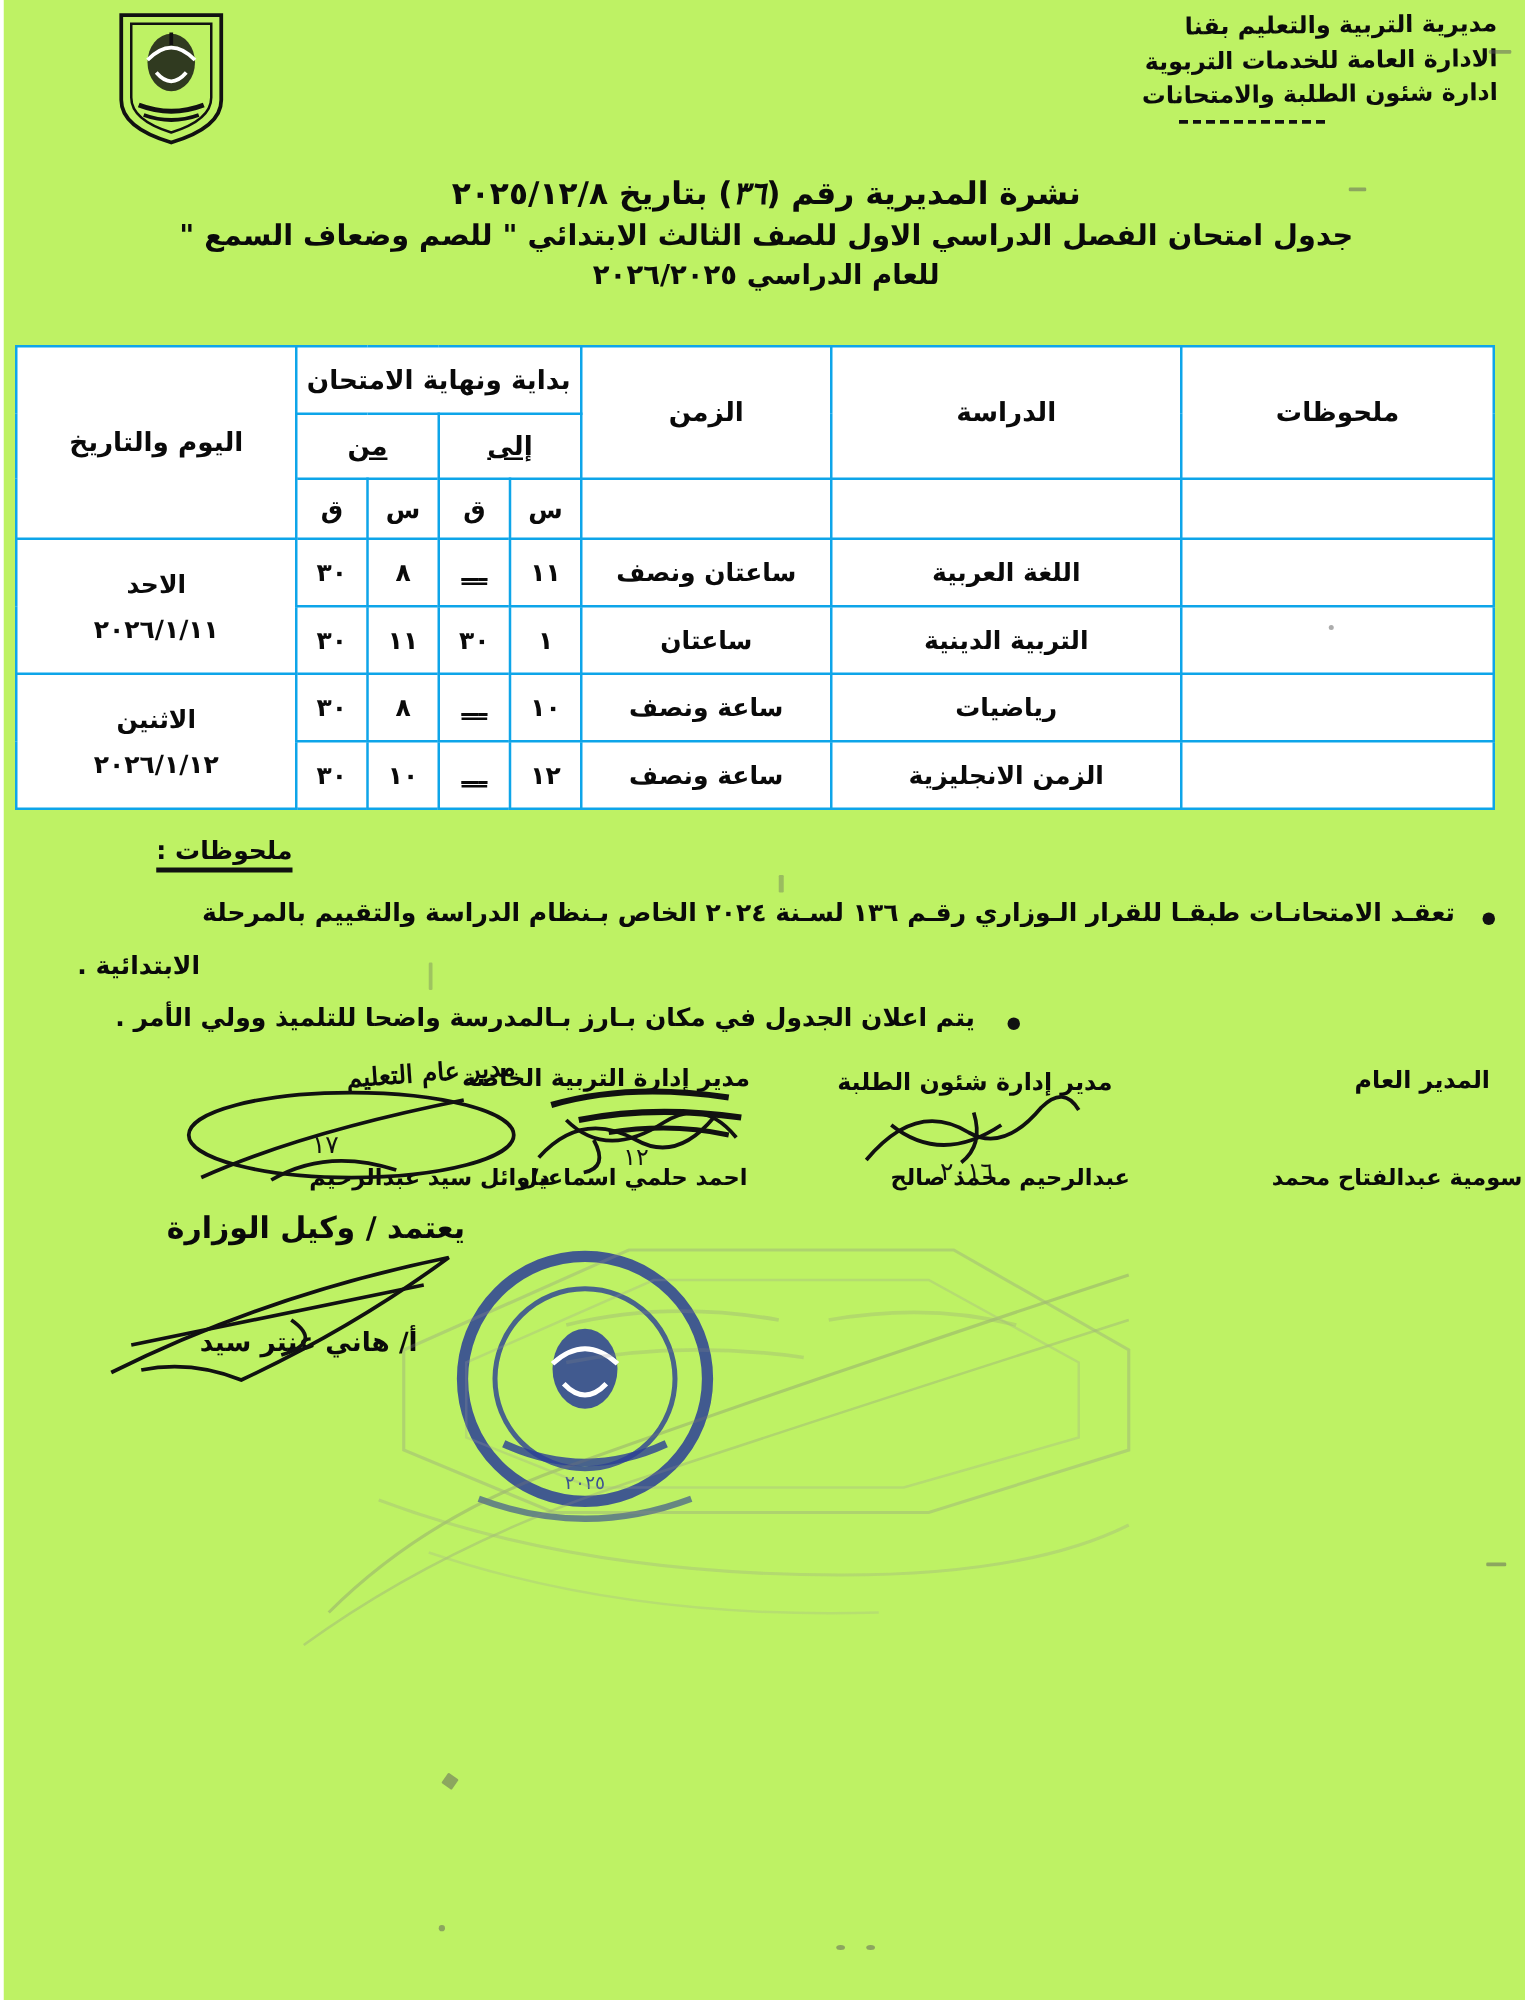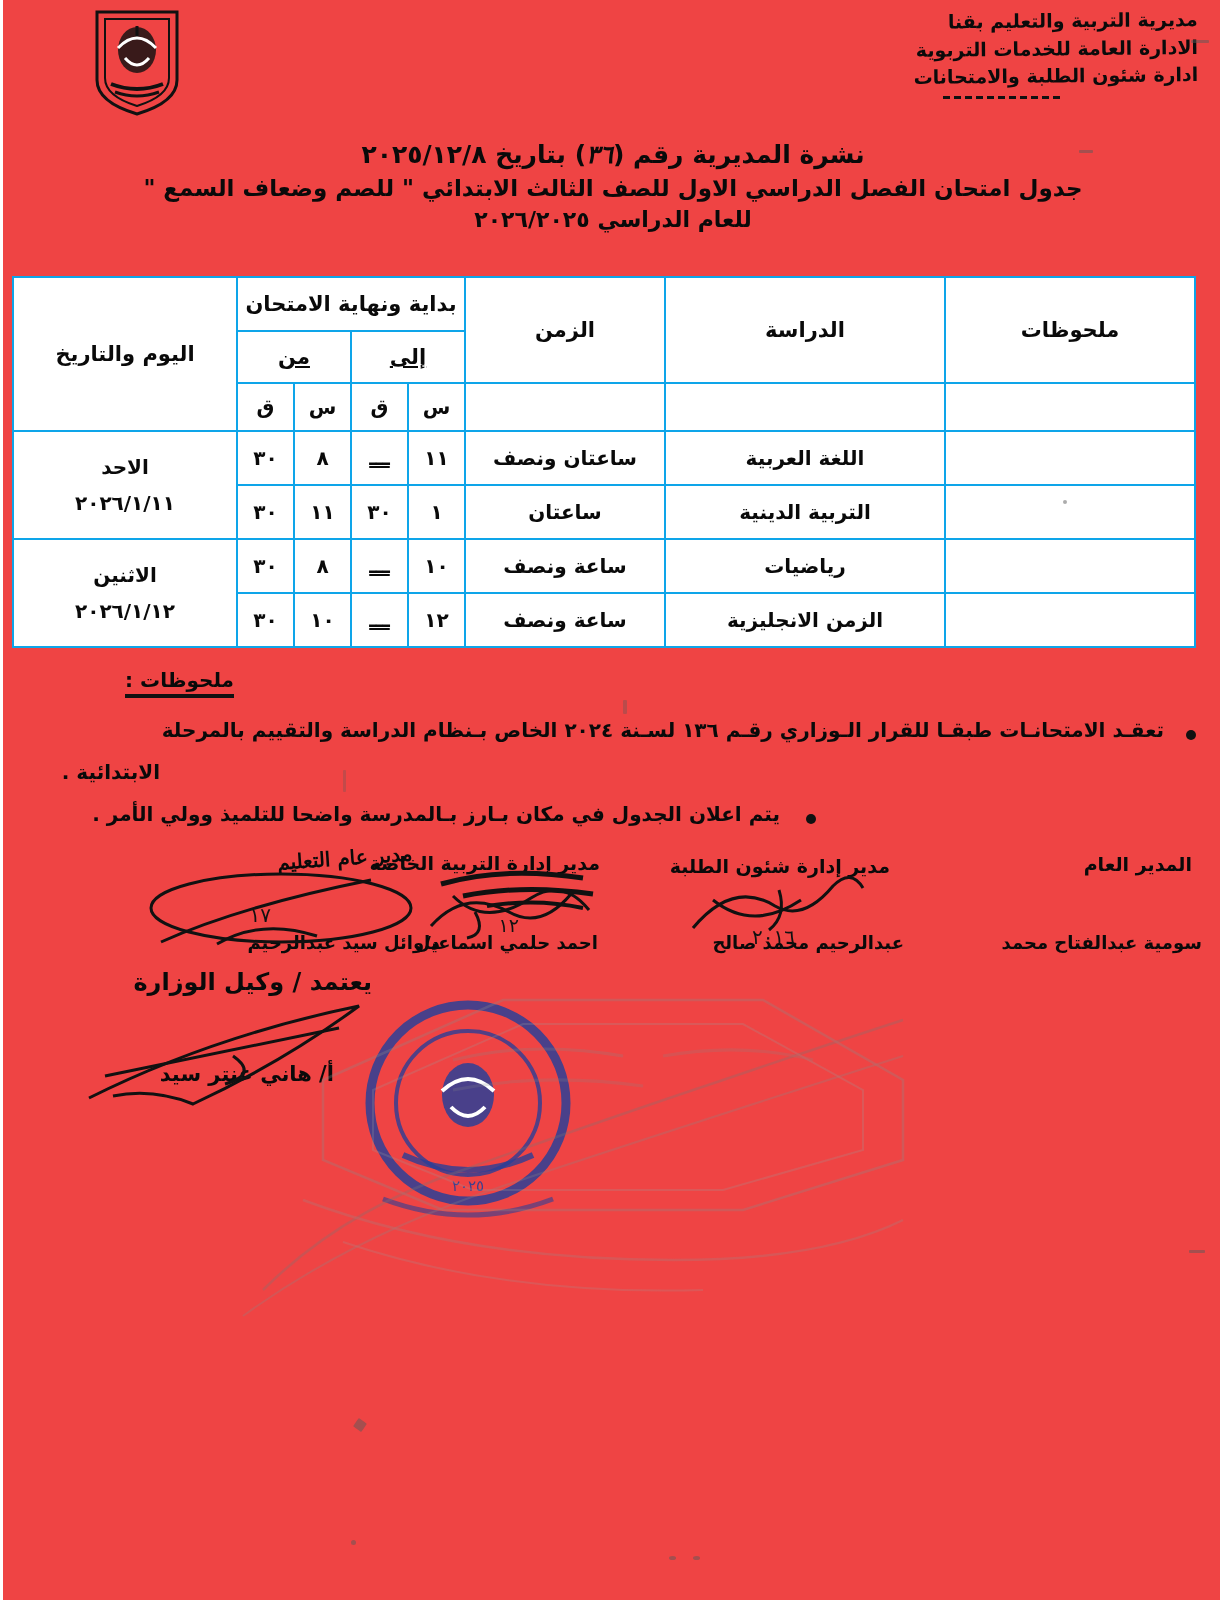--- a/index.html
+++ b/index.html
@@ -6,21 +6,21 @@
   body{
     width:1220px;height:1600px;
     background:#ffffff;
     font-family:"DejaVu Sans","Liberation Sans",sans-serif;
     position:relative;
     overflow:hidden;
     color:#111;
   }
   .page{
     position:relative;width:1217px;height:1600px;
-    background:#ef4444;
+    background:#bef264;
   }
   
   .speck{position:absolute;background:#5a5a5a;border-radius:50%;opacity:.5;}
 
   
   .hdr-right{
     position:absolute;top:8px;right:22px;width:400px;
     text-align:right;line-height:1.45;
     font-weight:bold;font-size:19px;letter-spacing:.2px;
     color:#0b0b0b;
@@ -100,21 +100,21 @@
   .b2{top:814px;right:404px;}
 
   
   .sig{
     position:absolute;font-weight:bold;color:#0a0a0a;white-space:nowrap;
   }
   .sig-role{font-size:19px;}
   .sig-name{font-size:18px;}
 
   .r1{top:853px;right:28px;}
-  .n1n{top:932px;right:18px;}
+  .n1n{top:932px;right:2px;}
   .r2{top:855px;right:330px;}
   .n2n{top:932px;right:316px;}
   .r3{top:852px;right:620px;}
   .n3n{top:932px;right:622px;}
   .r4-hand{
     top:846px;right:808px;font-size:20px;
     font-family:"DejaVu Serif","Liberation Serif",serif;
     transform:rotate(-4deg);
   }
   .n4n{top:932px;right:780px;}

